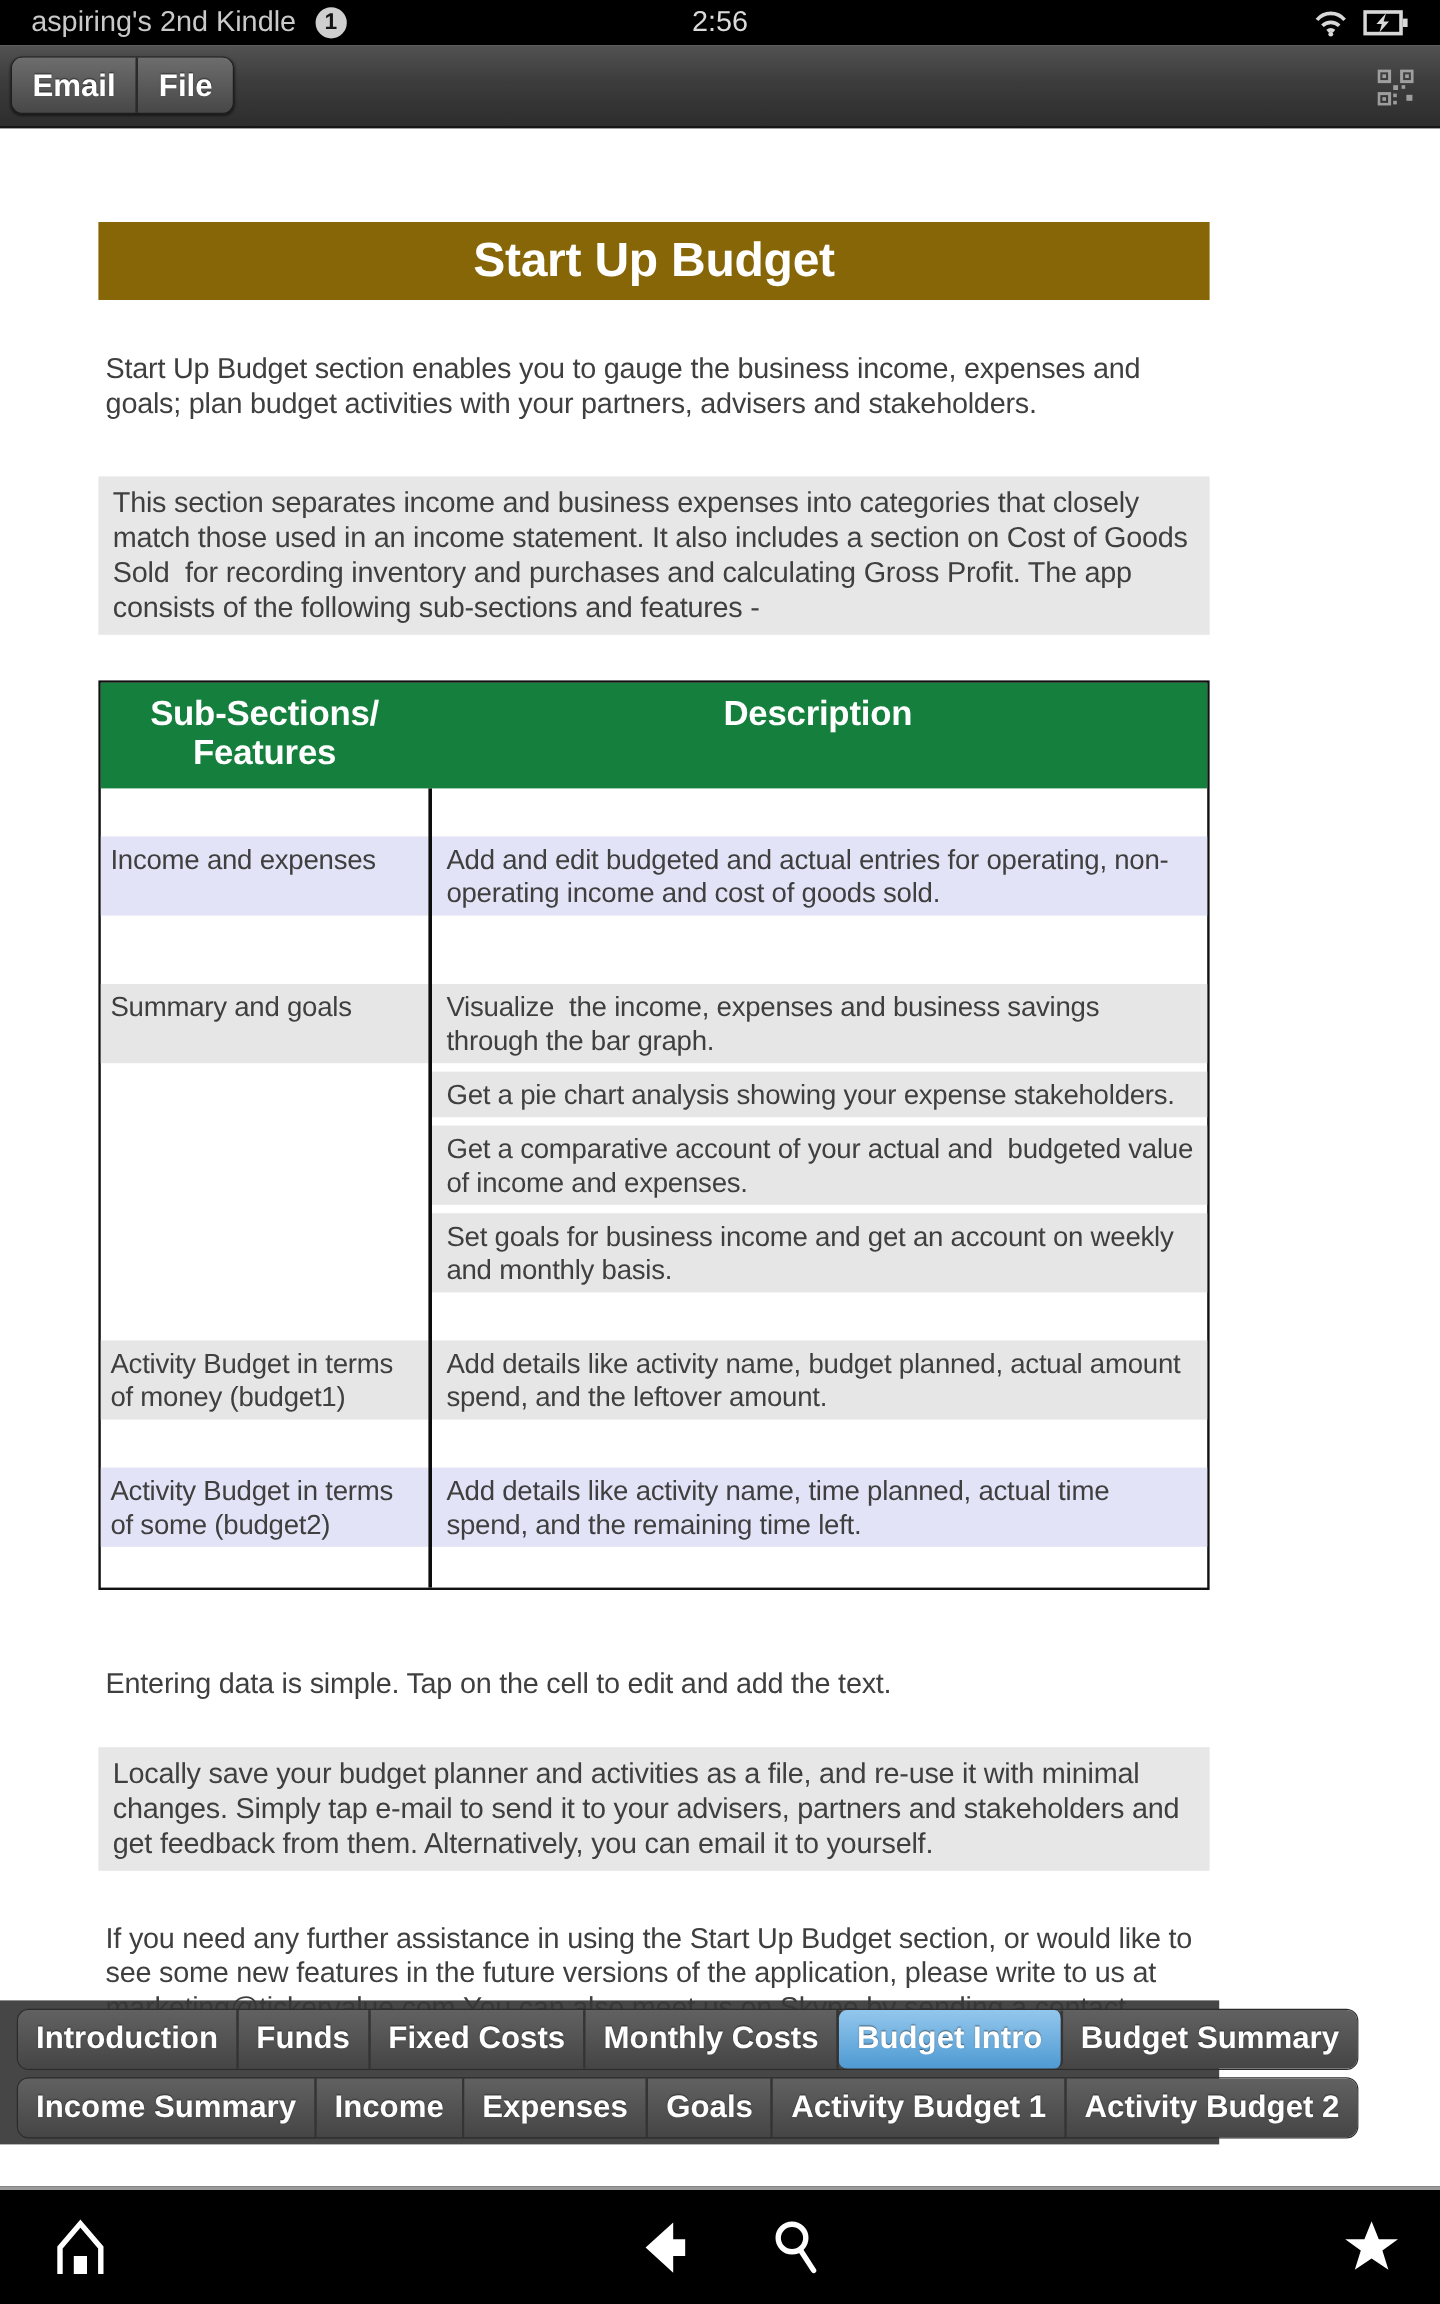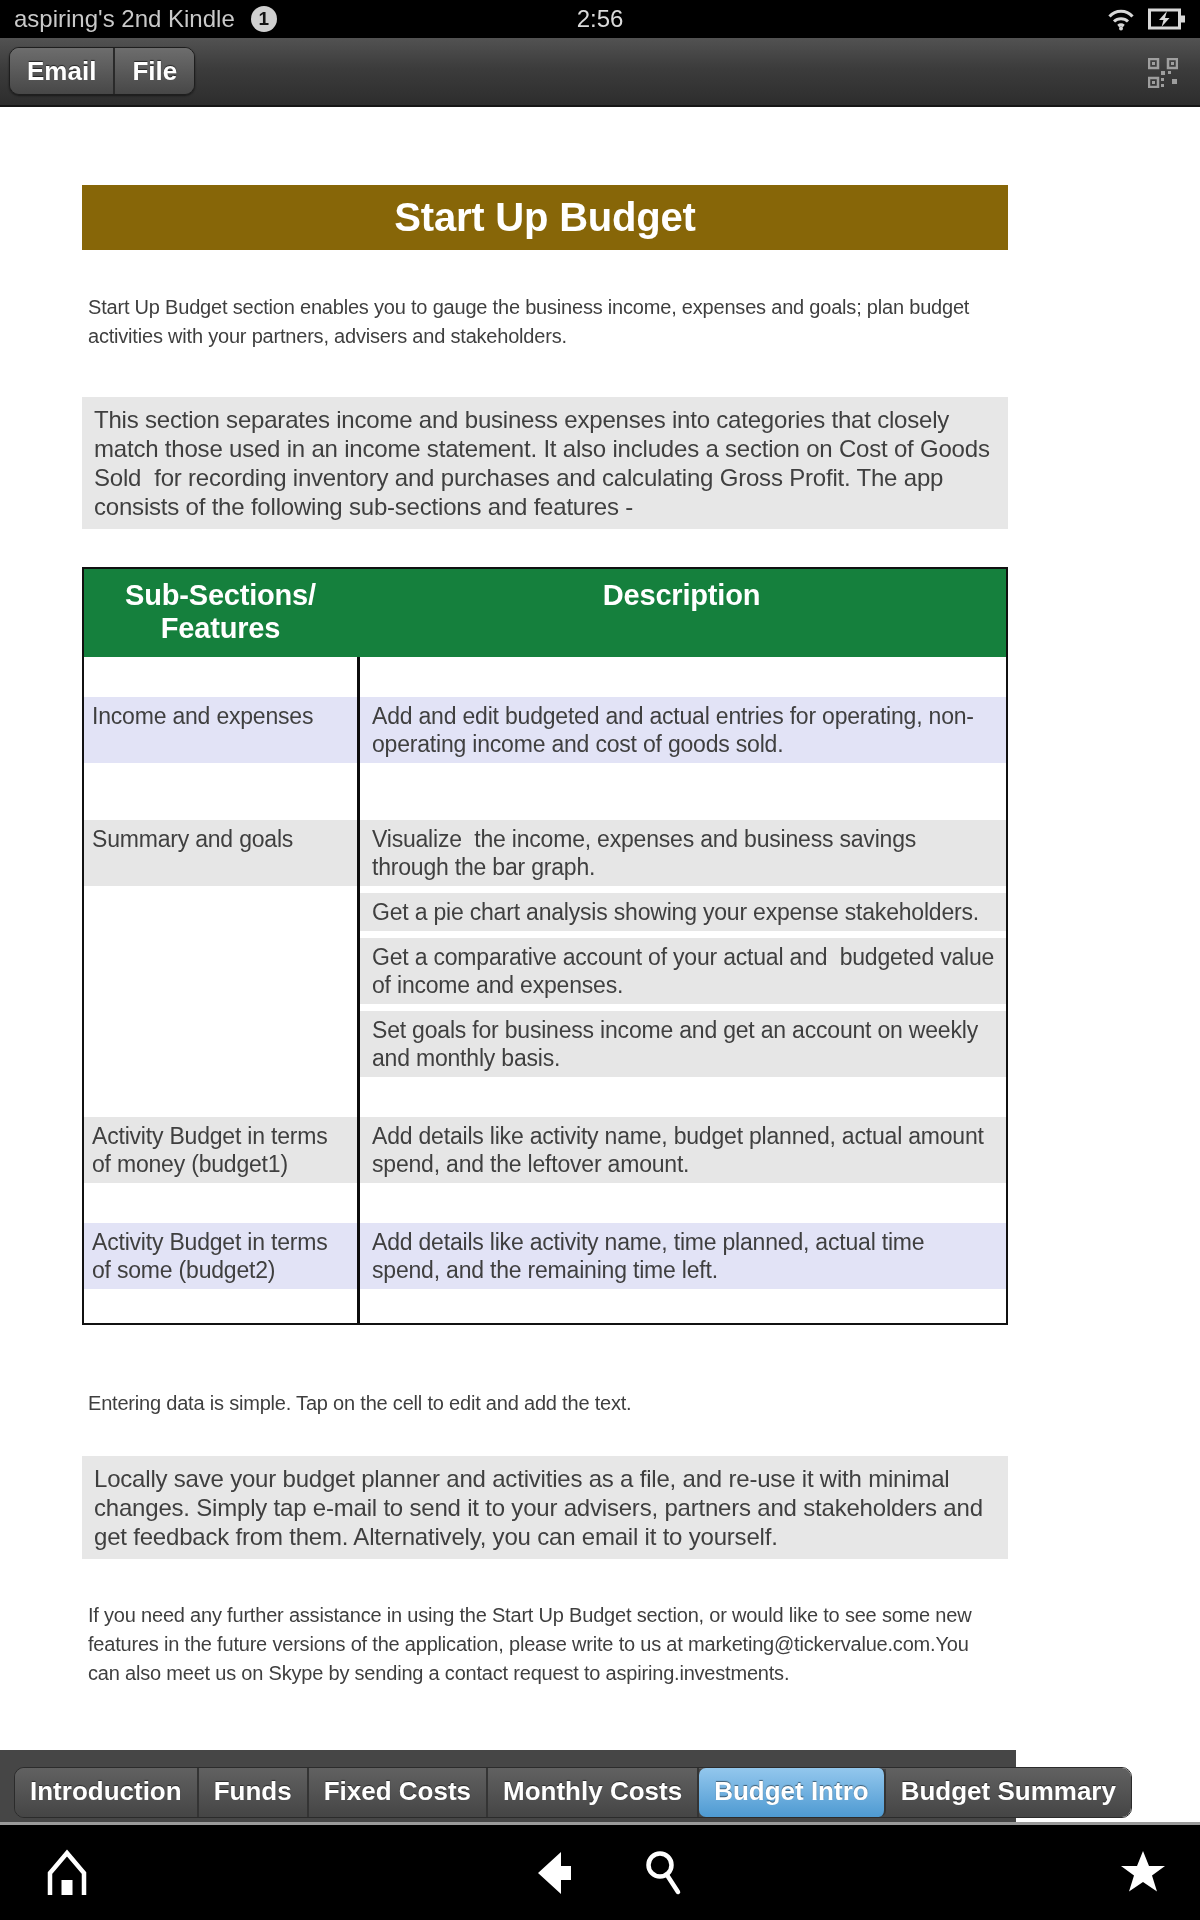--- a/index.html
+++ b/index.html
@@ -1,39 +1,39 @@
 <!DOCTYPE html>
 <html><head>
 <meta charset="utf-8">
 <style>
   * { margin:0; padding:0; box-sizing:border-box; }
   html,body { background:#000; }
   body { font-family:"Liberation Sans", sans-serif; }
   .screen { position:relative; width:1200px; height:1920px; background:#fff; overflow:hidden; margin:0 auto; }
 
   
-  .status-bar { position:relative; height:38px; background:#000; display:flex; align-items:center; padding:0 14px; }
+  .status-bar { position:relative; height:38px; background:#000; display:flex; align-items:center; padding:0 26px; }
   .device-name { color:#c9c9c9; font-size:24px; }
   .notif-badge { display:inline-flex; align-items:center; justify-content:center; width:26px; height:26px; border-radius:50%; background:#cfcfcf; color:#141414; font-size:19px; font-weight:bold; margin-left:16px; }
   .status-time { position:absolute; left:50%; transform:translateX(-50%); color:#dadada; font-size:24px; }
   .status-icons { margin-left:auto; display:flex; align-items:center; gap:12px; }
 
   
   .toolbar { position:relative; height:69px; background:linear-gradient(180deg,#525252 0%,#3c3c3c 45%,#2d2d2d 100%); border-bottom:2px solid #161616; }
   .btn-group { position:absolute; left:9px; top:9px; display:inline-flex; border:1px solid #1e1e1e; border-radius:10px; overflow:hidden; box-shadow:inset 0 1px 0 rgba(255,255,255,.28), 0 1px 2px rgba(0,0,0,.5); }
   .tb-btn { background:linear-gradient(180deg,#6d6d6d,#474747); color:#fff; font-weight:bold; font-size:26px; line-height:46px; padding:0 17px; text-shadow:0 -1px 1px rgba(0,0,0,.6); }
   .tb-btn + .tb-btn { border-left:2px solid #2a2a2a; }
   .toolbar-title { position:absolute; left:480px; top:0; transform:translateX(-50%); line-height:67px; color:#fff; font-weight:bold; font-size:27px; text-shadow:0 -1px 1px rgba(0,0,0,.7); }
   .qr-btn { position:absolute; right:22px; top:20px; width:30px; height:30px; opacity:.75; }
 
   
   .content { position:relative; width:926px; margin-left:82px; color:#3f3f3f; }
   .content, .content * { letter-spacing:-0.2px; }
   .banner { margin-top:78px; height:65px; background:#876608; color:#fff; font-weight:bold; font-size:40px; text-align:center; line-height:64px; }
-  .para { font-size:20px; line-height:29px; padding:0 6px; white-space:pre-wrap; }
+  .para { font-size:24px; line-height:29px; padding:0 6px; white-space:pre-wrap; }
   .para1 { margin-top:43px; }
   .note-box { background:#e7e7e7; font-size:24px; line-height:29px; padding:8px 12px; white-space:pre-wrap; }
   .note1 { margin-top:46px; }
 
   
   .info-table { margin-top:38px; border:2px solid #111; }
   .thead { display:flex; background:#15803d; color:#fff; font-weight:bold; font-size:29px; line-height:33px; text-align:center; padding:10px 0 12px 0; }
   .thead .h1 { width:273px; }
   .thead .h2 { flex:1; }
   .tbody { position:relative; }
@@ -44,21 +44,21 @@
   .c1 { flex:0 0 273px; padding:5px 10px 5px 8px; white-space:pre-wrap; }
   .c2 { flex:1; margin-left:3px; padding:5px 8px 5px 12px; white-space:pre-wrap; }
   .tone-lavender { background:#e2e3f6; }
   .tone-gray { background:#e6e6e6; }
 
   .para2 { margin-top:64px; }
   .note2 { margin-top:38px; }
   .para3 { margin-top:42px; }
 
   
-  .tab-bar { position:absolute; left:0; top:1750px; width:1016px; height:120px; background:rgba(54,54,54,0.92); padding-top:17px; }
+  .tab-bar { position:absolute; left:0; top:1667px; width:1016px; height:120px; background:rgba(54,54,54,0.92); padding-top:7px; }
   .tab-row { display:flex; width:max-content; margin:0 0 6px 14px; border:1px solid #2b2b2b; border-radius:10px; overflow:hidden; box-shadow:inset 0 1px 0 rgba(255,255,255,.12); }
   .tab { background:linear-gradient(180deg,#616161,#454545); color:#fff; font-weight:bold; font-size:26px; line-height:47px; height:49px; padding:0 15px; border-right:2px solid #343434; cursor:pointer; text-shadow:0 -1px 1px rgba(0,0,0,.5); }
   .tab:last-child { border-right:none; }
   .tab.active { background:linear-gradient(180deg,#93c7ed,#4e9ad2); border-radius:7px; }
 
   
   .bottom-bar { position:absolute; left:0; top:1822px; width:1200px; height:98px; background:#000; border-top:3px solid #9a9a9a; }
   .bb-icon { position:absolute; top:50%; transform:translateY(-50%); cursor:pointer; }
   .bb-home { left:42px; }
   .bb-back { left:534px; }

